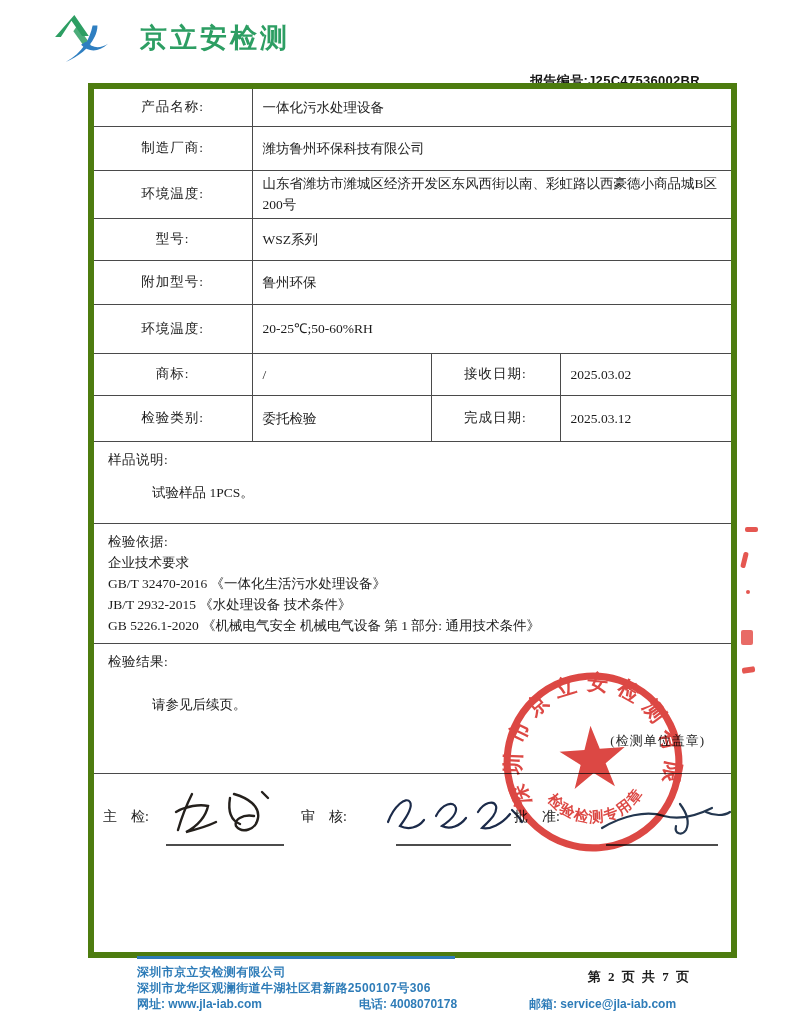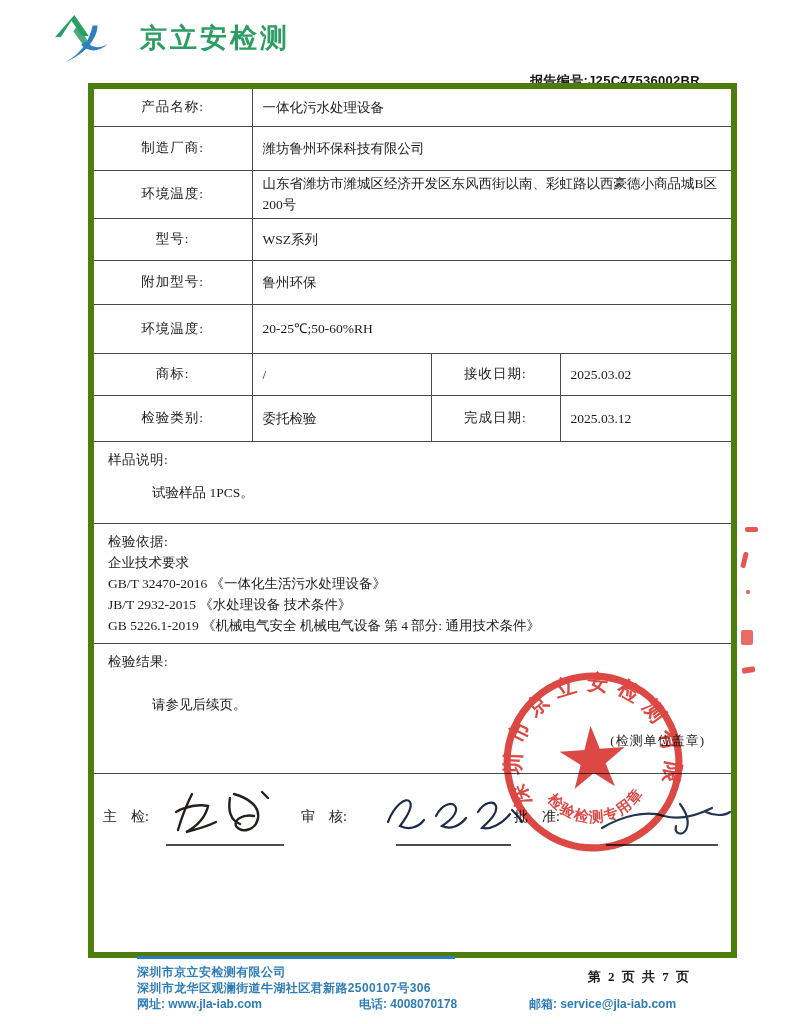--- a/index.html
+++ b/index.html
@@ -136,21 +136,21 @@
         <div class="indent-body">试验样品  1PCS。</div>
       </td>
     </tr>
 
     <tr style="height:105px">
       <td class="section" colspan="4">
         <div class="section-title">检验依据:</div>
         <p class="basis-line">企业技术要求</p>
         <p class="basis-line">GB/T 32470-2016 《一体化生活污水处理设备》</p>
         <p class="basis-line">JB/T 2932-2015 《水处理设备 技术条件》</p>
-        <p class="basis-line">GB 5226.1-2019 《机械电气安全 机械电气设备 第 4 部分: 通用技术条件》</p>
+        <p class="basis-line">GB 5226.1-2020 《机械电气安全 机械电气设备 第 1 部分: 通用技术条件》</p>
       </td>
     </tr>
 
     <tr style="height:130px">
       <td class="section" colspan="4">
         <div class="section-title">检验结果:</div>
         <div class="indent-body" style="margin-top:22px">请参见后续页。</div>
         <div class="seal-hint">(检测单位盖章)</div>
       </td>
     </tr>

